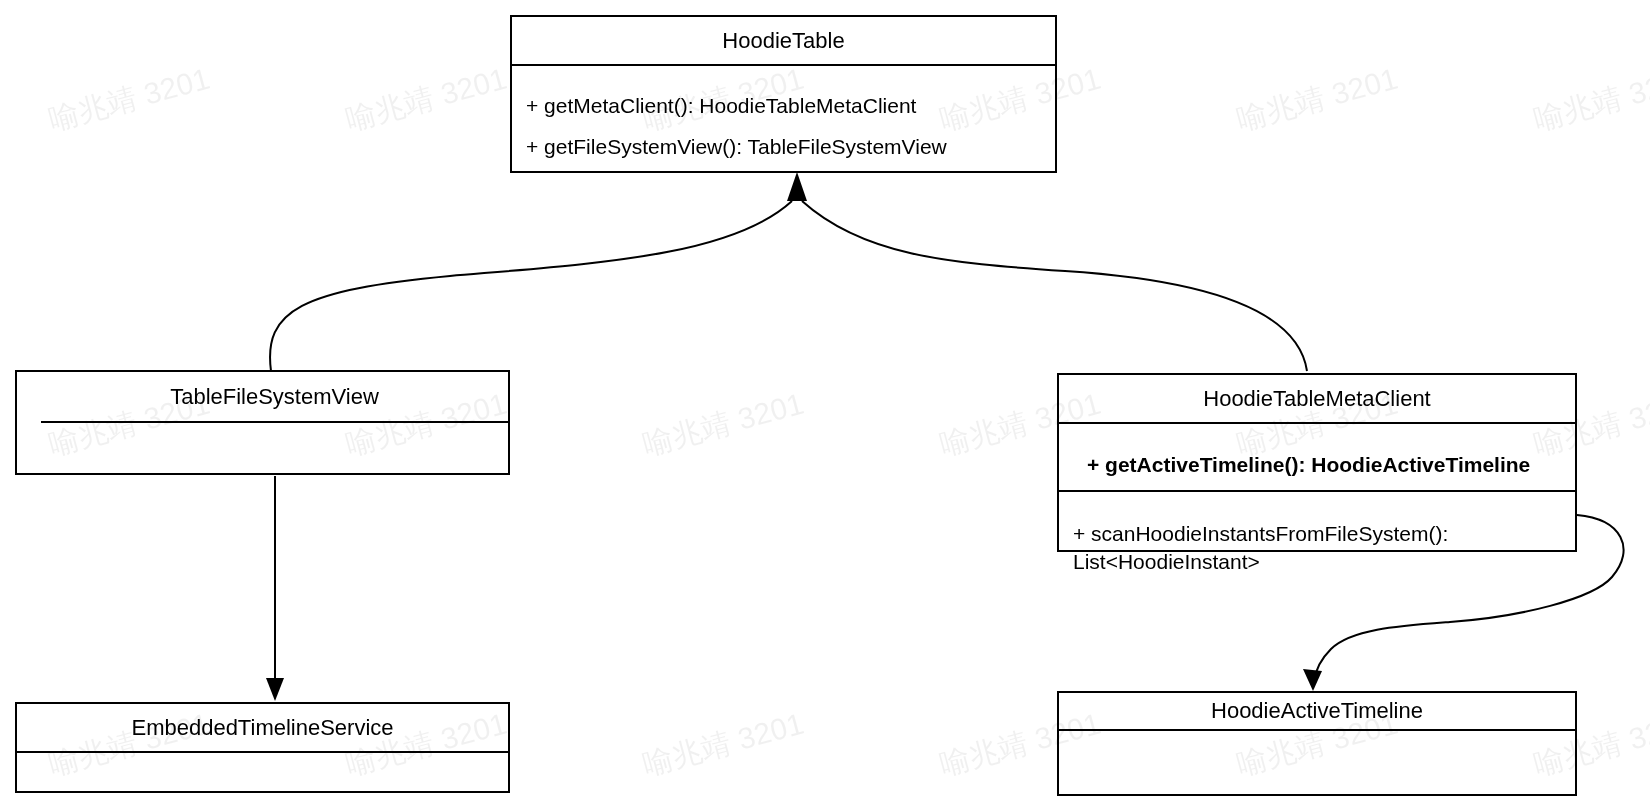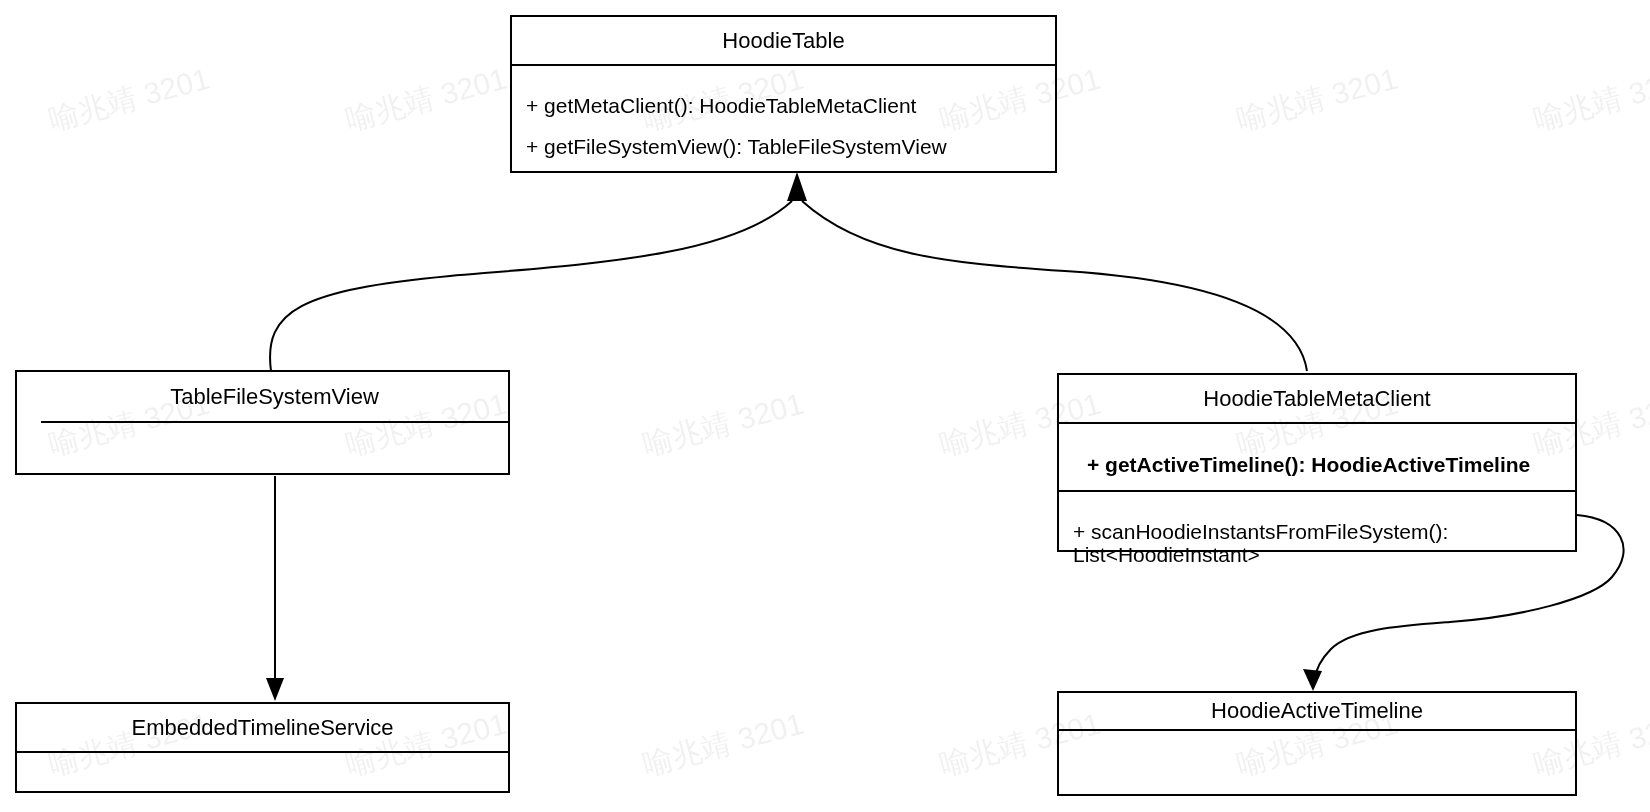--- a/index.html
+++ b/index.html
@@ -40,21 +40,21 @@
   .uml-method-row{
     display:flex;align-items:center;
     padding:0 28px;
     font-size:21px;
     box-sizing:border-box;
   }
   .sep-bottom{border-bottom:2px solid #000;}
   .uml-method-wrap{
     display:flex;flex-direction:column;justify-content:center;
     padding:12px 14px;
-    font-size:21px;line-height:23px;
+    font-size:21px;line-height:28px;
     box-sizing:border-box;
   }
   .bold{font-weight:700;}
   #edges{
     position:absolute;left:0;top:0;z-index:3;
     pointer-events:none;
   }
   #watermarks{
     position:absolute;left:0;top:0;width:1650px;height:812px;
     z-index:4;pointer-events:none;

